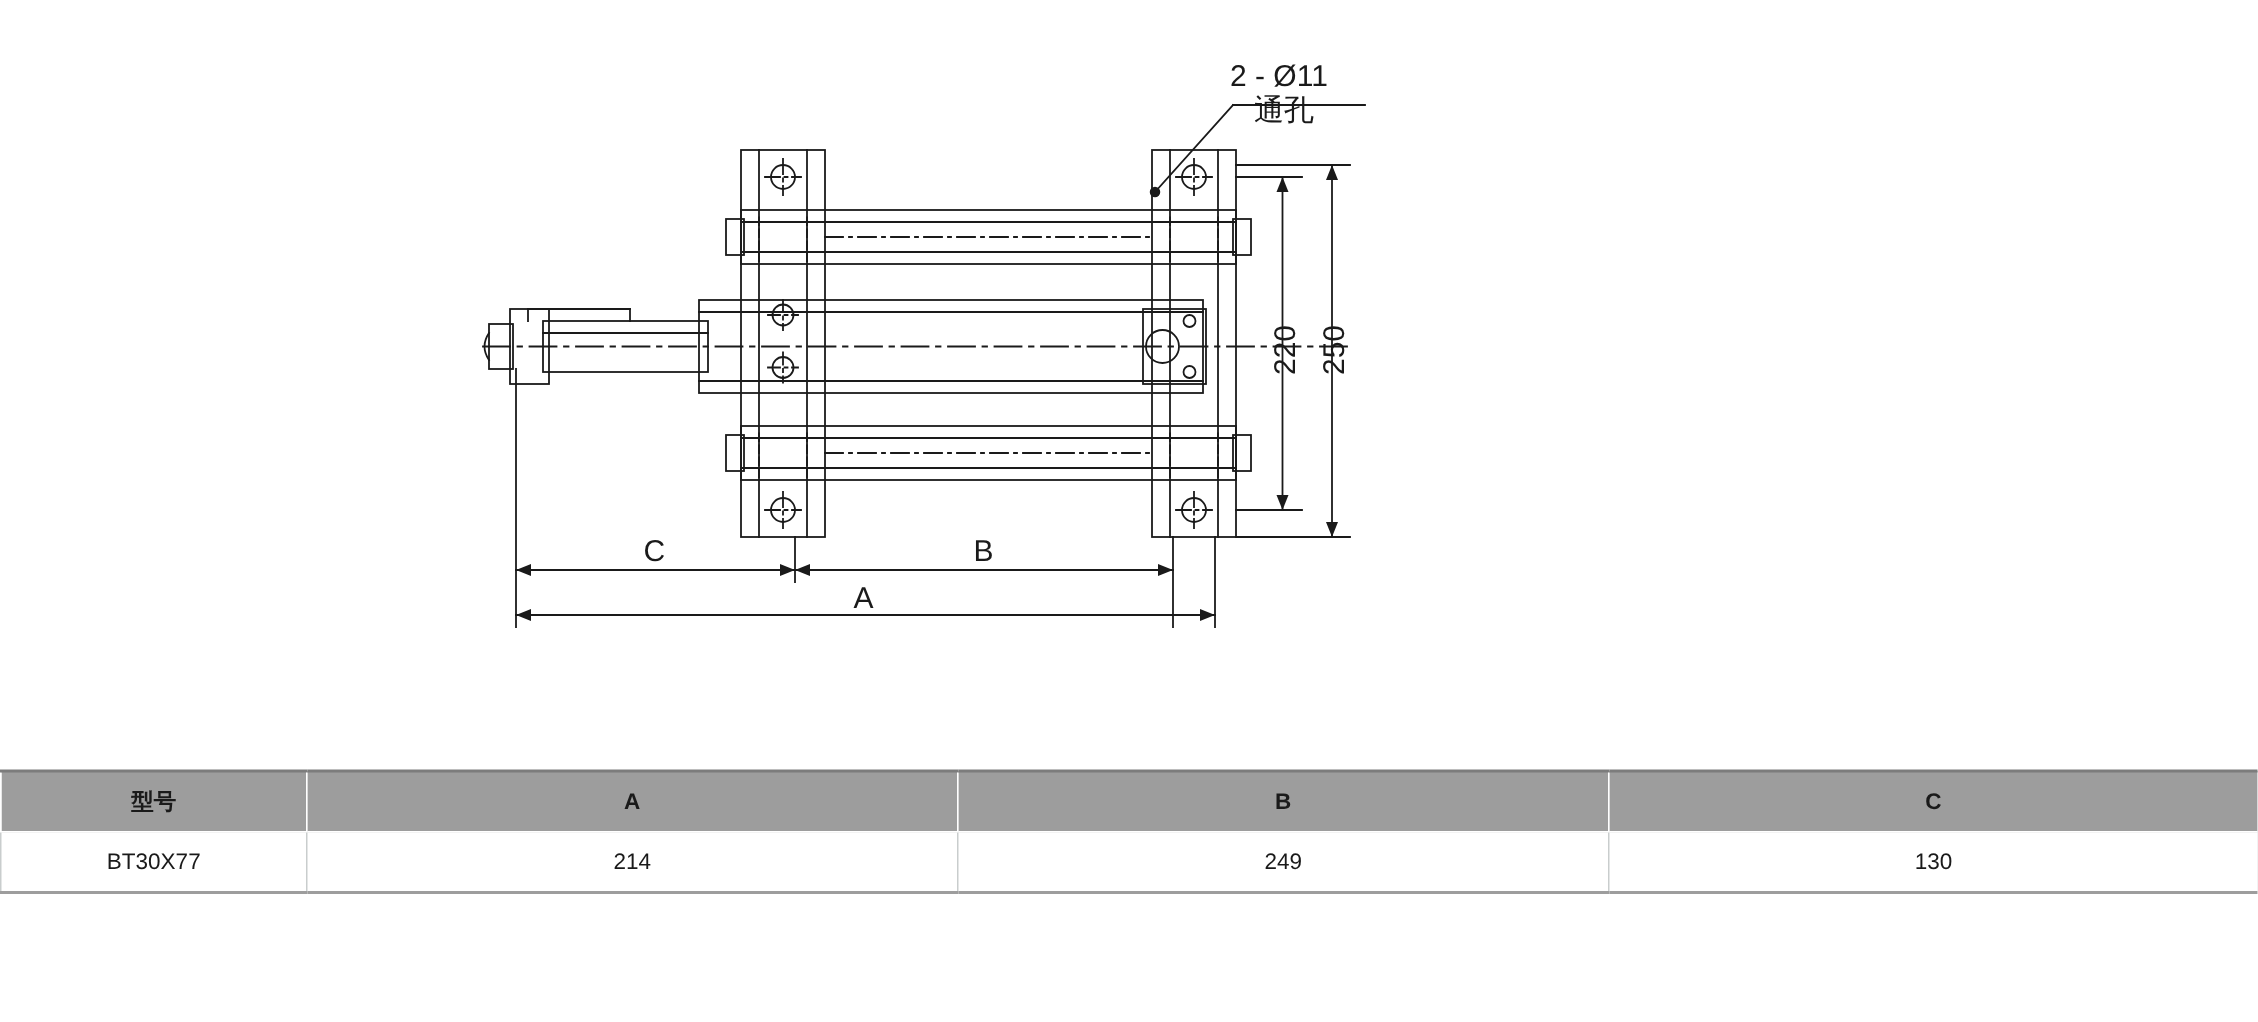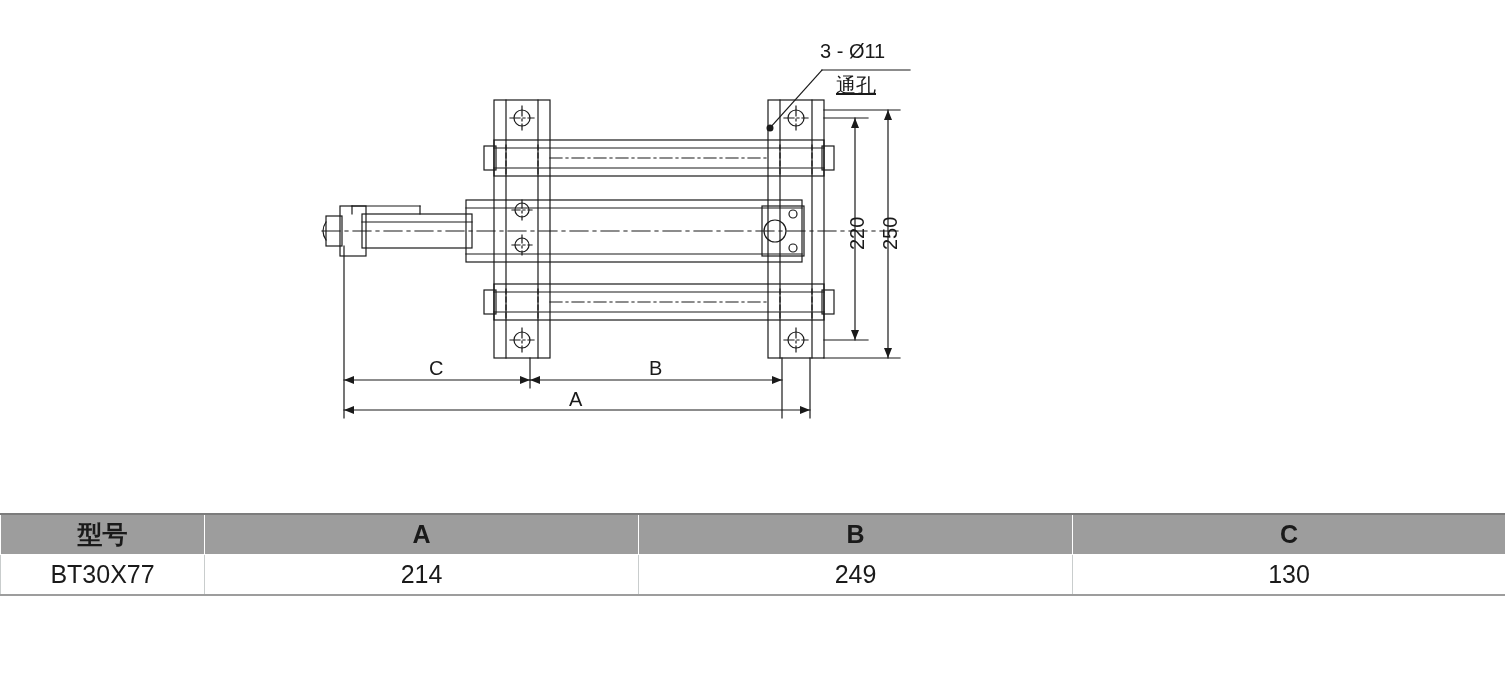--- a/index.html
+++ b/index.html
@@ -50,21 +50,21 @@
     position: absolute;
     left: 0;
     top: 513px;
     width: 1505px;
     border-collapse: collapse;
     table-layout: fixed;
   }
   #spec-table th, #spec-table td {
     border: 1px solid #ffffff;
     text-align: center;
-    font-size: 25px;
+    font-size: 15px;
     font-family: "Liberation Sans", sans-serif;
     color: #1a1a1a;
     height: 39px;
     padding: 0;
   }
   #spec-table thead th {
     background: #9d9d9d;
     color: #1a1a1a;
     font-weight: bold;
     border-top: 2px solid #7c7c7c;
@@ -204,22 +204,22 @@
         <path d="M530 380 l10 -4 l0 8 z" fill="#1a1a1a" stroke="none"></path>
         <path d="M782 380 l-10 -4 l0 8 z" fill="#1a1a1a" stroke="none"></path>
 
         <line x1="344" y1="410" x2="810" y2="410"></line>
         <path d="M344 410 l10 -4 l0 8 z" fill="#1a1a1a" stroke="none"></path>
         <path d="M810 410 l-10 -4 l0 8 z" fill="#1a1a1a" stroke="none"></path>
         <line x1="810" y1="358" x2="810" y2="418"></line>
       </g>
     </svg>
 
-    <div class="lbl big" style="left:820px; top:40px;">3 - Ø11</div>
-    <div class="lbl big" style="left:836px; top:72px;text-decoration:underline;">通孔</div>
+    <div class="lbl big" style="left:820px; top:40px;">2 - Ø11</div>
+    <div class="lbl big" style="left:836px; top:60px;">通孔</div>
 
     <div class="lbl big rot" style="left:846px; top:250px;">220</div>
     <div class="lbl big rot" style="left:879px; top:250px;">250</div>
 
     <div class="lbl big" style="left:429px; top:357px;">C</div>
     <div class="lbl big" style="left:649px; top:357px;">B</div>
     <div class="lbl big" style="left:569px; top:388px;">A</div>
   </div>
 
   <table id="spec-table">

